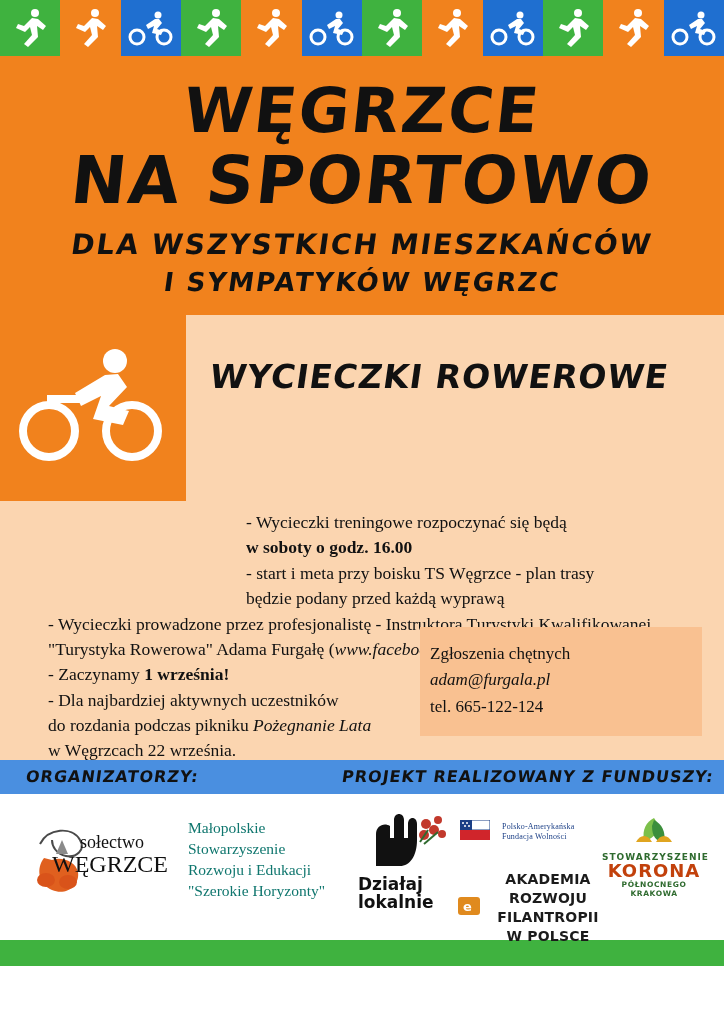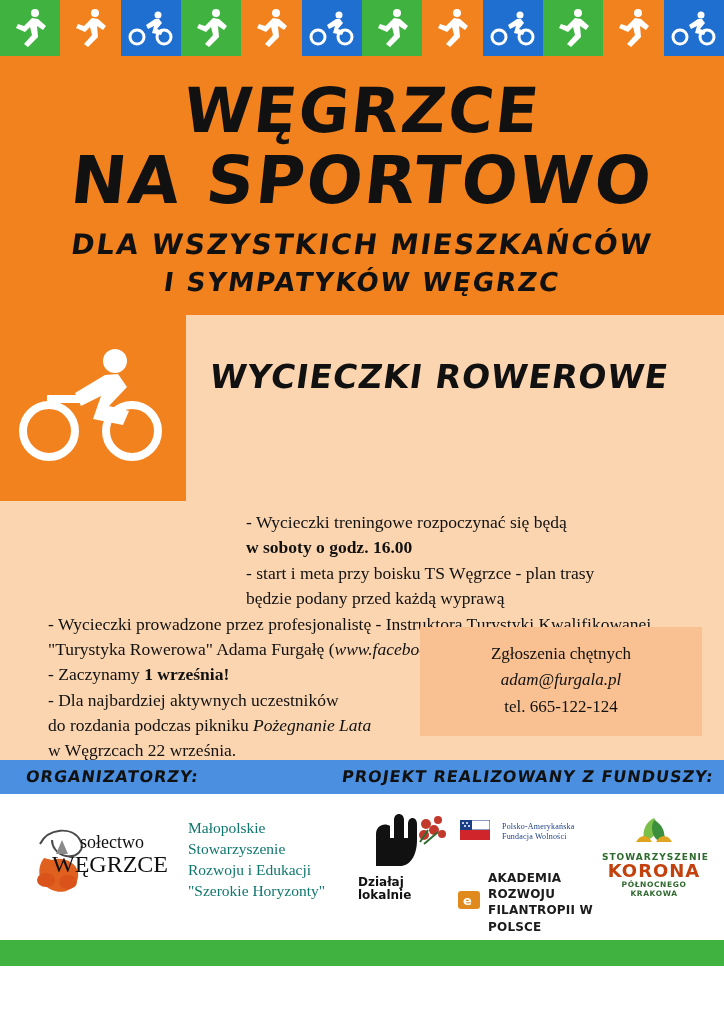--- a/index.html
+++ b/index.html
@@ -114,21 +114,20 @@
   .italic { font-style: italic; }
   .body-row { white-space: nowrap; }
 
   .contact-box {
     position: absolute;
     right: 22px;
     bottom: 24px;
     width: 262px;
     background: #f9c191;
     padding: 14px 10px 16px 10px;
-    text-align: center;
     font-family: "Liberation Serif", serif;
     font-size: 17px;
     line-height: 1.55;
     color: #111111;
   }
 
   
   .blue-bar {
     background: #4a8fe0;
     height: 34px;
@@ -172,21 +171,21 @@
   .logo-dzialaj {
     position: absolute;
     left: 350px;
     top: 14px;
     width: 106px;
     text-align: center;
   }
   .dzialaj-text {
     font-family: "DejaVu Sans", sans-serif;
     font-weight: bold;
-    font-size: 12px;
+    font-size: 17px;
     line-height: 1.05;
     color: #111111;
     text-align: left;
     padding-left: 8px;
     margin-top: 2px;
   }
   .logo-paff {
     position: absolute;
     left: 460px;
     top: 26px;
@@ -201,24 +200,25 @@
   }
   .logo-arfp {
     position: absolute;
     left: 458px;
     top: 76px;
     width: 150px;
   }
   .arfp-line {
     font-family: "DejaVu Sans", sans-serif;
     font-weight: bold;
-    font-size: 12px;
+    font-size: 14px;
     color: #1b1b1b;
     line-height: 1.35;
     letter-spacing: .2px;
+    text-align: center;
   }
   .logo-korona {
     position: absolute;
     left: 602px;
     top: 20px;
     width: 104px;
     text-align: center;
   }
   .korona-sto {
     font-family: "DejaVu Sans", sans-serif;

